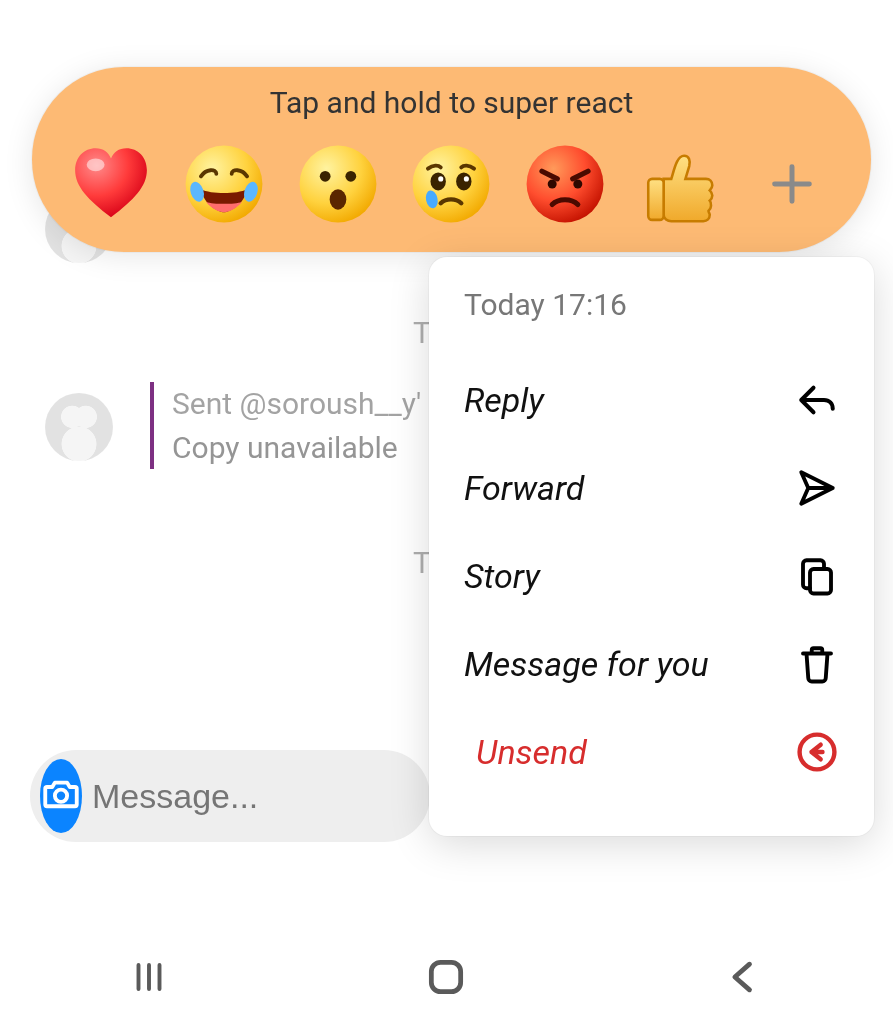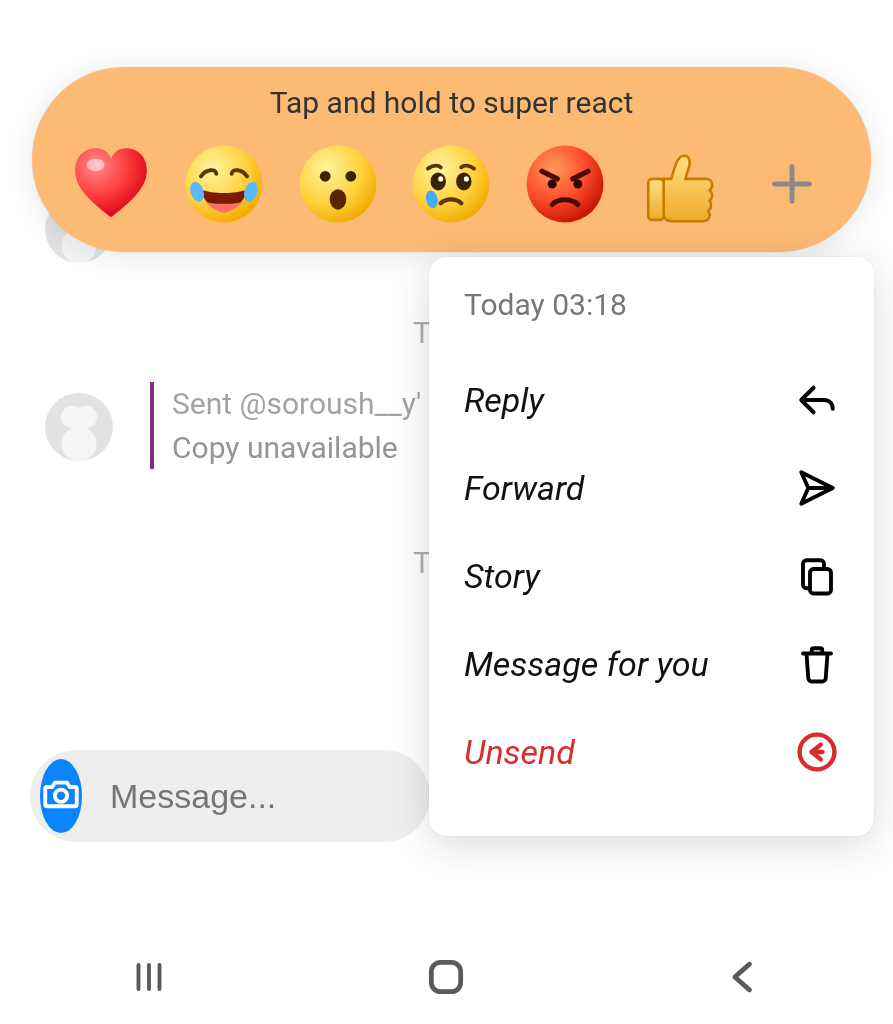--- a/index.html
+++ b/index.html
@@ -58,39 +58,39 @@
     position:absolute; left:429px; top:257px; width:445px;
     background:#fff; border-radius:18px;
     box-shadow:0 8px 40px rgba(0,0,0,0.15), 0 0 0 1px rgba(0,0,0,0.03);
     padding:30px 35px 40px 35px;
   }
   .ctx-time { font-size:30px; color:#777; margin-bottom:34px; }
   .ctx-item {
     display:flex; align-items:center; justify-content:space-between;
     font-size:34px; color:#111; padding:22px 0; cursor:pointer;font-style:italic;
   }
-  .ctx-item.unsend { color:#d72d2d; }
+  .ctx-item.unsend { color:#d72d2d;margin-left:12px; }
   .ctx-item .icon { width:44px; height:44px; display:flex; align-items:center; justify-content:center; }
   .ctx-item .icon svg { width:42px; height:42px; }
   .ctx-item.unsend .icon svg { width:46px; height:46px; }
 
   
   .input-bar {
     position:absolute; left:30px; top:750px; width:400px; height:92px;
     background:#eeeeee; border-radius:46px;
     display:flex; align-items:center; padding-left:10px;
   }
   .cam-btn {
     width:74px; height:74px; border-radius:50%; background:#0b84ff;
     display:flex; align-items:center; justify-content:center; cursor:pointer;
   }
   .cam-btn svg { width:42px; height:42px; }
   .msg-input {
     flex:1; border:none; outline:none; background:transparent;
-    font-size:34px; color:#777; padding-left:28px;
+    font-size:34px; color:#777; padding-left:10px;
   }
 
   
   .navbar {
     position:absolute; left:0; bottom:0; width:893px; height:90px;
     display:flex; align-items:center; justify-content:space-around;
   }
   .nav-btn { width:120px; height:50px; display:flex; align-items:center; justify-content:center; cursor:pointer; }
   .nav-btn svg { width:44px; height:44px; }
   .nav-recents svg { width:36px; height:36px; }
@@ -227,21 +227,21 @@
           <svg viewBox="0 0 24 24" stroke="#8a8a8a" stroke-width="2.3" stroke-linecap="round">
             <path d="M12 4v16M4 12h16"></path>
           </svg>
         </span>
       </div>
 
     </div>
   </div>
 
   <div class="ctx-menu">
-    <div class="ctx-time">Today 03:18</div>
+    <div class="ctx-time">Today 17:16</div>
 
     <div class="ctx-item">
       <span>Reply</span>
       <span class="icon">
         <svg viewBox="0 0 24 24" fill="none" stroke="#000" stroke-width="2.3" stroke-linecap="round" stroke-linejoin="round">
           <path d="M10 5L3 12M3 12l7 7M3 12h13c3 0 5 2 5 5"></path>
         </svg>
       </span>
     </div>
 

